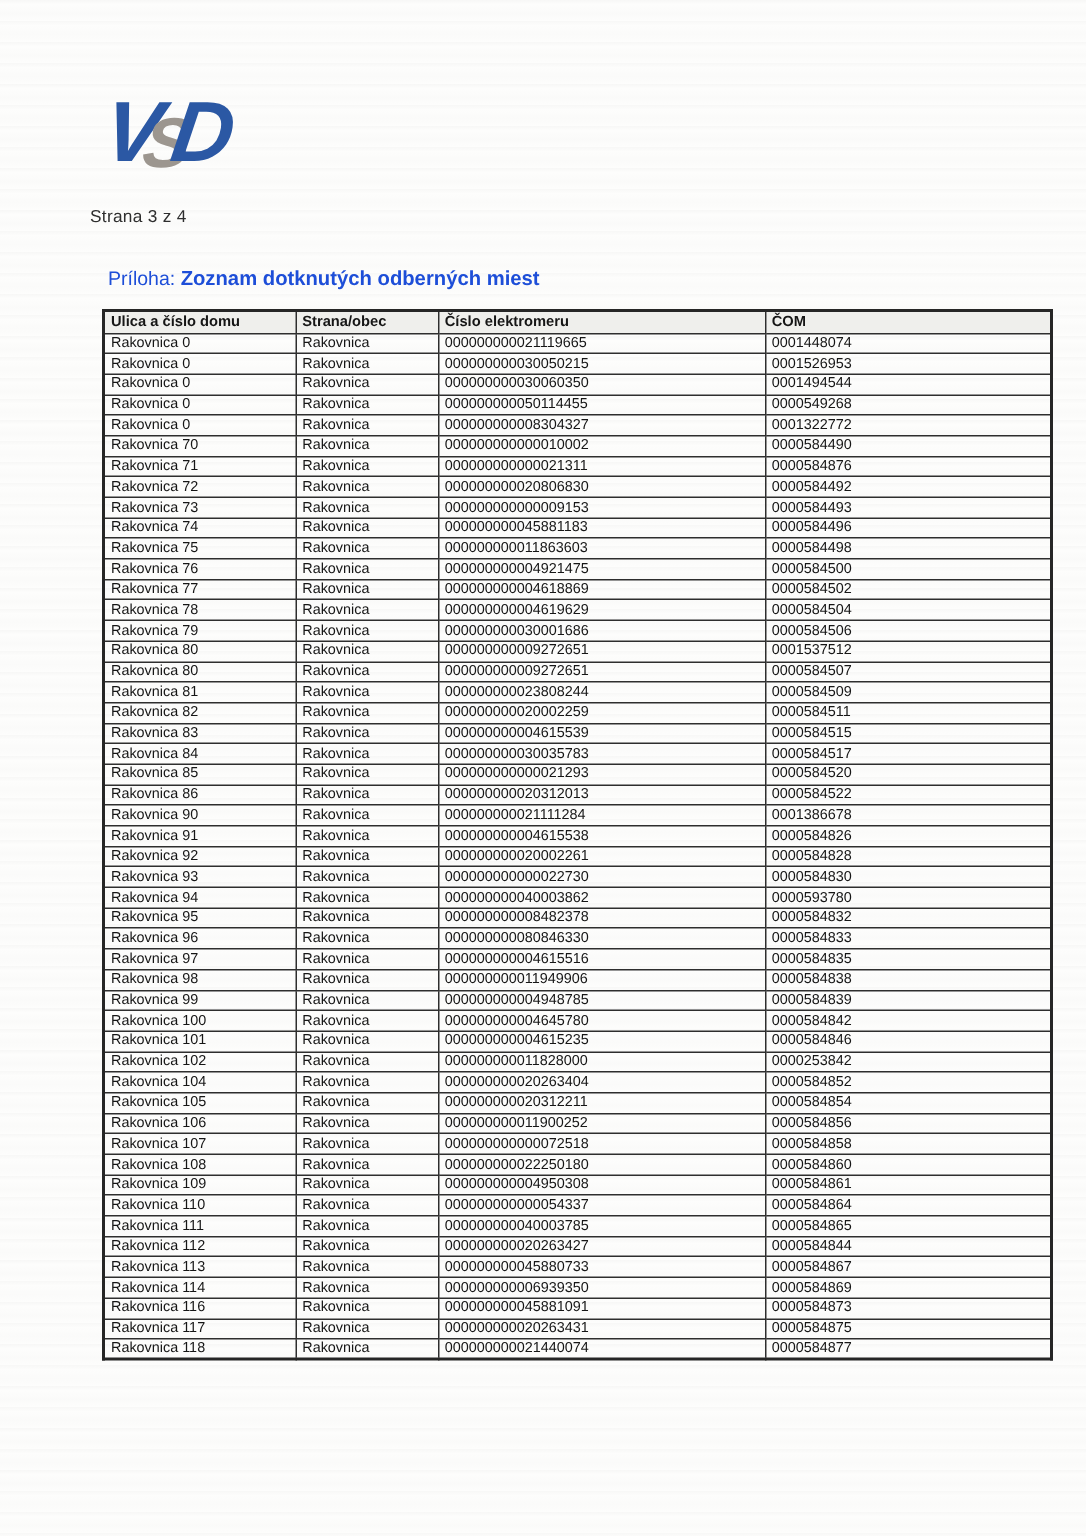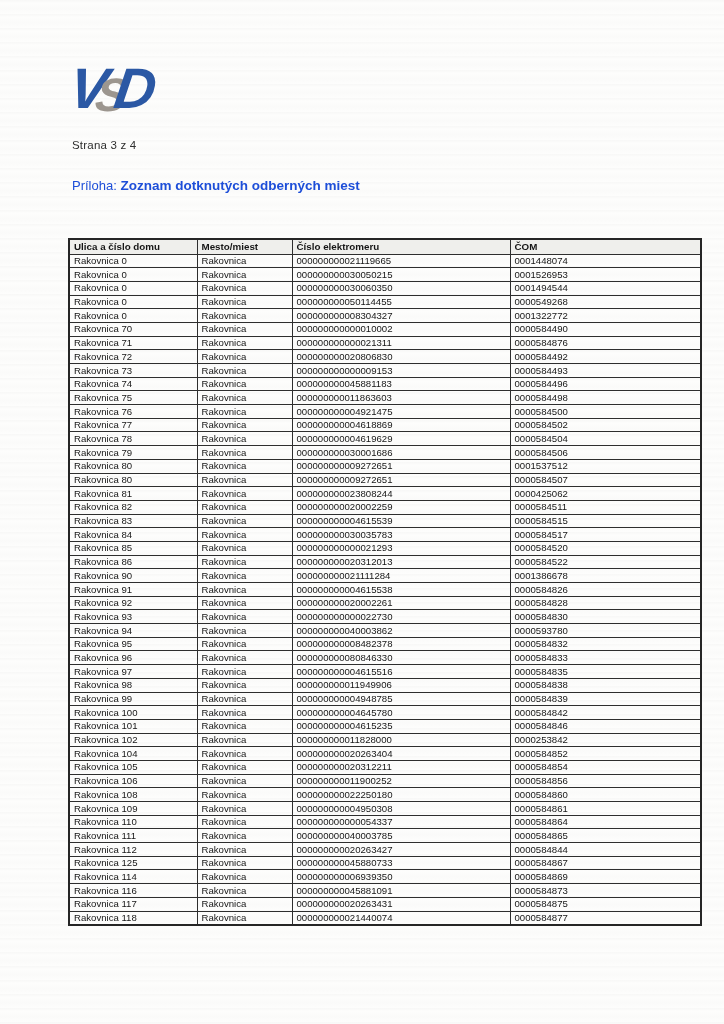--- a/index.html
+++ b/index.html
@@ -21,36 +21,35 @@
   }
   .logo {
     position: absolute; left: 70px; top: 58px; width: 96px; height: 60px;
     font-weight: bold; font-style: italic; line-height: 1;
   }
   .logo span { position: absolute; display: block; transform: skewX(-8deg); }
   .logo .l-v { left: 0px;  top: 2px;  font-size: 57px; z-index: 1; letter-spacing: -3px; }
   .logo .l-s { left: 26px; top: 13px; font-size: 47px; z-index: 2; }
   .logo .l-d { left: 45px; top: 2px;  font-size: 57px; z-index: 3; }
   .page-info {
-    position: absolute; left: 72px; top: 139px;
+    position: absolute; left: 60px; top: 139px;
     font-size: 11.5px; color: #2e2e2e; letter-spacing: 0.2px;
   }
   .attachment-title {
     position: absolute; left: 72px; top: 178px;
     font-size: 13px; color: #1d4ed8;
   }
   .attachment-title .bold { font-weight: bold; font-size: 13.5px; }
   table.points {
     position: absolute; left: 68px; top: 206px;
     width: 632px;
     border-collapse: collapse;
     table-layout: fixed;
     font-size: 9.6px;
     color: #161616;
-    margin-top: 32px;
   }
   table.points th, table.points td {
     border: 1px solid #2e2e2e;
     padding: 0 4px;
     text-align: left;
     font-weight: normal;
     white-space: nowrap;
     overflow: hidden;
   }
   table.points th {
@@ -84,21 +83,21 @@
 <table class="points">
   <colgroup>
     <col class="c1">
       <col class="c2">
       <col class="c3">
       <col class="c4">
   </colgroup>
   <thead>
     <tr>
       <th>Ulica a číslo domu</th>
-      <th>Mesto/miest</th>
+      <th>Strana/obec</th>
       <th>Číslo elektromeru</th>
       <th>ČOM</th>
     </tr>
   </thead>
   <tbody>
       <tr>
         <td>Rakovnica 0</td>
         <td>Rakovnica</td>
         <td>000000000021119665</td>
         <td>0001448074</td>
@@ -196,21 +195,21 @@
       <tr>
         <td>Rakovnica 80</td>
         <td>Rakovnica</td>
         <td>000000000009272651</td>
         <td>0000584507</td>
       </tr>
       <tr>
         <td>Rakovnica 81</td>
         <td>Rakovnica</td>
         <td>000000000023808244</td>
-        <td>0000425062</td>
+        <td>0000584509</td>
       </tr>
       <tr>
         <td>Rakovnica 82</td>
         <td>Rakovnica</td>
         <td>000000000020002259</td>
         <td>0000584511</td>
       </tr>
       <tr>
         <td>Rakovnica 83</td>
         <td>Rakovnica</td>
@@ -325,20 +324,26 @@
         <td>000000000020312211</td>
         <td>0000584854</td>
       </tr>
       <tr>
         <td>Rakovnica 106</td>
         <td>Rakovnica</td>
         <td>000000000011900252</td>
         <td>0000584856</td>
       </tr>
       <tr>
+        <td>Rakovnica 107</td>
+        <td>Rakovnica</td>
+        <td>000000000000072518</td>
+        <td>0000584858</td>
+      </tr>
+      <tr>
         <td>Rakovnica 108</td>
         <td>Rakovnica</td>
         <td>000000000022250180</td>
         <td>0000584860</td>
       </tr>
       <tr>
         <td>Rakovnica 109</td>
         <td>Rakovnica</td>
         <td>000000000004950308</td>
         <td>0000584861</td>
@@ -355,21 +360,21 @@
         <td>000000000040003785</td>
         <td>0000584865</td>
       </tr>
       <tr>
         <td>Rakovnica 112</td>
         <td>Rakovnica</td>
         <td>000000000020263427</td>
         <td>0000584844</td>
       </tr>
       <tr>
-        <td>Rakovnica 125</td>
+        <td>Rakovnica 113</td>
         <td>Rakovnica</td>
         <td>000000000045880733</td>
         <td>0000584867</td>
       </tr>
       <tr>
         <td>Rakovnica 114</td>
         <td>Rakovnica</td>
         <td>000000000006939350</td>
         <td>0000584869</td>
       </tr>

